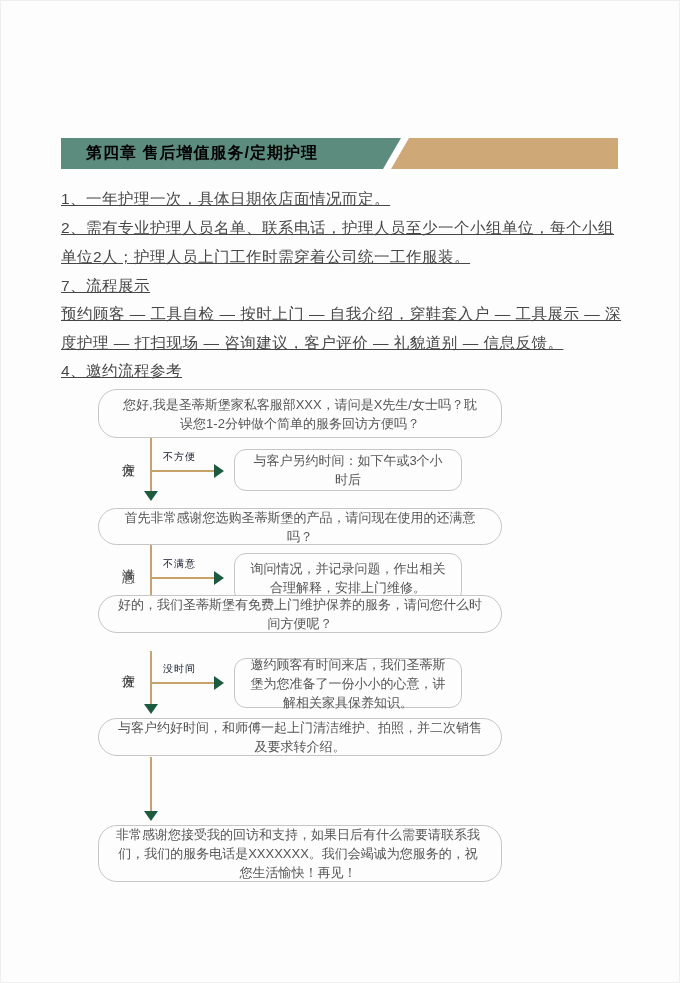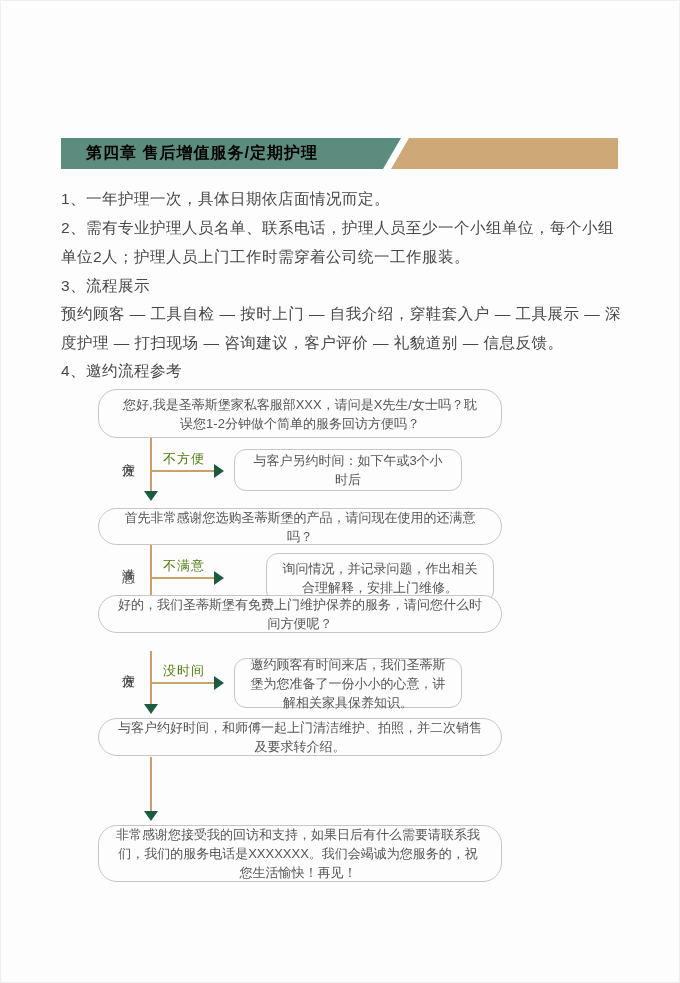--- a/index.html
+++ b/index.html
@@ -24,20 +24,21 @@
     position:absolute;left:390px;top:137px;width:227px;height:31px;
     background:#cfa877;
     clip-path:polygon(18px 0,100% 0,100% 100%,0 100%);
   }
 
   
   .para{
     position:absolute;left:60px;width:566px;
     font-size:15.5px;line-height:29px;letter-spacing:0.5px;
     color:#474747;
+    text-decoration:underline;
   }
 
   
   .bubble{
     position:absolute;left:97px;width:404px;
     border:1px solid #c6c6c6;border-radius:19px;background:#fdfdfd;
     display:flex;align-items:center;justify-content:center;text-align:center;
     font-size:13px;line-height:19px;color:#555;
     padding:4px 18px;box-sizing:border-box;
   }
@@ -60,36 +61,36 @@
     border-top:7px solid transparent;border-bottom:7px solid transparent;
     border-left:10px solid #1d5b40;
   }
   .vlabel{
     position:absolute;left:120px;width:16px;
     writing-mode:vertical-rl;text-orientation:upright;
     font-size:13px;letter-spacing:2px;color:#3f3f3f;
   }
   .hlabel{
     position:absolute;left:162px;
-    font-size:13px;color:#4d7c0f;letter-spacing:1px;
+    font-size:10px;color:#0f172a;letter-spacing:1px;
   }
 </style>
 </head>
 <body>
 
 <div class="page">
 
   <div class="banner-green">
     <span>第四章  售后增值服务/定期护理</span>
   </div>
   <div class="banner-tan"></div>
 
   <div class="para" style="top:183px;">1、一年护理一次，具体日期依店面情况而定。</div>
   <div class="para" style="top:212px;">2、需有专业护理人员名单、联系电话，护理人员至少一个小组单位，每个小组单位2人；护理人员上门工作时需穿着公司统一工作服装。</div>
-  <div class="para" style="top:270px;">3、流程展示</div>
+  <div class="para" style="top:270px;">7、流程展示</div>
   <div class="para" style="top:298px;">预约顾客 — 工具自检 — 按时上门 — 自我介绍，穿鞋套入户 — 工具展示 — 深度护理 — 打扫现场 — 咨询建议，客户评价 — 礼貌道别 — 信息反馈。</div>
   <div class="para" style="top:355px;">4、邀约流程参考</div>
 
   <div class="bubble" style="top:388px;height:49px;">您好,我是圣蒂斯堡家私客服部XXX，请问是X先生/女士吗？耽误您1-2分钟做个简单的服务回访方便吗？</div>
 
   <div class="vline" style="top:437px;height:54px;"></div>
   <div class="ah-down" style="top:490px;"></div>
   <div class="vlabel" style="top:451px;">方便</div>
   <div class="hline" style="top:469px;width:62px;"></div>
   <div class="ah-right" style="left:213px;top:463px;"></div>
@@ -97,21 +98,21 @@
   <div class="sidebox" style="top:448px;height:42px;">与客户另约时间：如下午或3个小时后</div>
 
   <div class="bubble" style="top:507px;height:37px;">首先非常感谢您选购圣蒂斯堡的产品，请问现在使用的还满意吗？</div>
 
   <div class="vline" style="top:544px;height:54px;"></div>
   <div class="ah-down" style="top:597px;"></div>
   <div class="vlabel" style="top:557px;">满意</div>
   <div class="hline" style="top:576px;width:62px;"></div>
   <div class="ah-right" style="left:213px;top:570px;"></div>
   <div class="hlabel" style="top:556px;">不满意</div>
-  <div class="sidebox" style="top:552px;height:50px;margin-left:32px;">询问情况，并记录问题，作出相关合理解释，安排上门维修。</div>
+  <div class="sidebox" style="top:552px;height:50px;">询问情况，并记录问题，作出相关合理解释，安排上门维修。</div>
 
   <div class="bubble" style="top:594px;height:38px;">好的，我们圣蒂斯堡有免费上门维护保养的服务，请问您什么时间方便呢？</div>
 
   <div class="vline" style="top:650px;height:54px;"></div>
   <div class="ah-down" style="top:703px;"></div>
   <div class="vlabel" style="top:662px;">方便</div>
   <div class="hline" style="top:681px;width:62px;"></div>
   <div class="ah-right" style="left:213px;top:675px;"></div>
   <div class="hlabel" style="top:661px;">没时间</div>
   <div class="sidebox" style="top:657px;height:50px;">邀约顾客有时间来店，我们圣蒂斯堡为您准备了一份小小的心意，讲解相关家具保养知识。</div>

